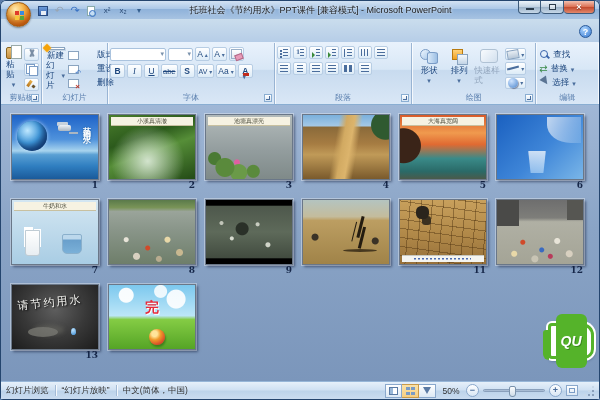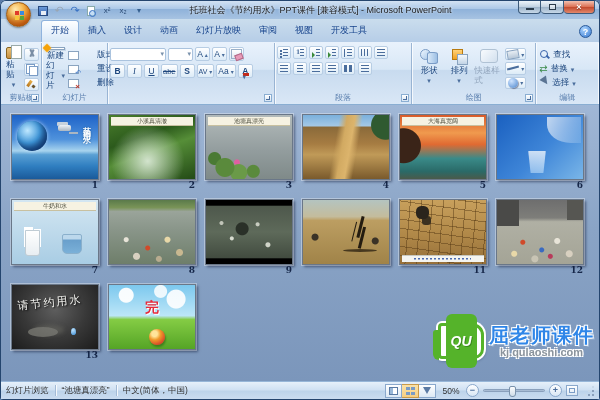--- a/index.html
+++ b/index.html
@@ -315,30 +315,20 @@
     <div class="wb">
         <span class="bar"></span>
       </div>
     <div class="wb">
         <span class="box"></span>
       </div>
     <div class="wb close">×</div>
   </div>
 
   <div class="tabrow">
-    <div style="display:flex;">
-        <div class="tab active">开始</div>
-        <div class="tab">插入</div>
-        <div class="tab">设计</div>
-        <div class="tab">动画</div>
-        <div class="tab">幻灯片放映</div>
-        <div class="tab">审阅</div>
-        <div class="tab">视图</div>
-        <div class="tab">开发工具</div>
-      </div>
     <div class="help">?</div>
   </div>
 
   <div class="ribbon">
 
     <div class="group" style="width:40px;">
       <div class="bigbtn">
         <span class="ic-paste"></span>
         <span>粘贴</span>
         <span class="drop"></span>
@@ -400,20 +390,21 @@
           <span class="sb b">B</span>
           <span class="sb i">I</span>
           <span class="sb u">U</span>
           <span class="sb st">abe</span>
           <span class="sb b">S</span>
           <span class="sb tinydn" style="font-size:7px;">AV</span>
           <span class="sb tinydn">Aa</span>
           <span class="sb colA tinydn">A</span>
         </div>
       </div>
+      <div class="glabel">字体</div>
       <div class="launcher"></div>
     </div>
 
     <div class="group" style="width:138px;">
       <div class="parwrap">
         <div class="parrows">
           <div class="prow">
             <span class="pic bul">
                 <i></i>
               </span>
@@ -588,31 +579,27 @@
         <div class="slide">
           <div class="thumb art-the-end">
             <div class="ovl">完</div>
           </div>
         </div>
       </div>
     <div class="wm">
       <div class="wm-book">
         <span class="wm-q">QU</span>
       </div>
-      <div class="wm-txt">
-        <span class="wm-title">屈老师课件</span>
-        <span class="wm-url">kj.qulaoshi.com</span>
-      </div>
     </div>
   </div>
 
   <div class="statusbar">
     <span>幻灯片浏览</span>
     <span class="sep"></span>
-    <span>“池塘真漂亮”</span>
+    <span>“幻灯片放映”</span>
     <span class="sep"></span>
     <span>中文(简体，中国)</span>
     <div class="sright">
       <div style="display:flex;">
         <div class="vb">
             <span class="ic-vnorm"></span>
           </div>
         <div class="vb active">
             <span class="ic-vsort"></span>
           </div>

